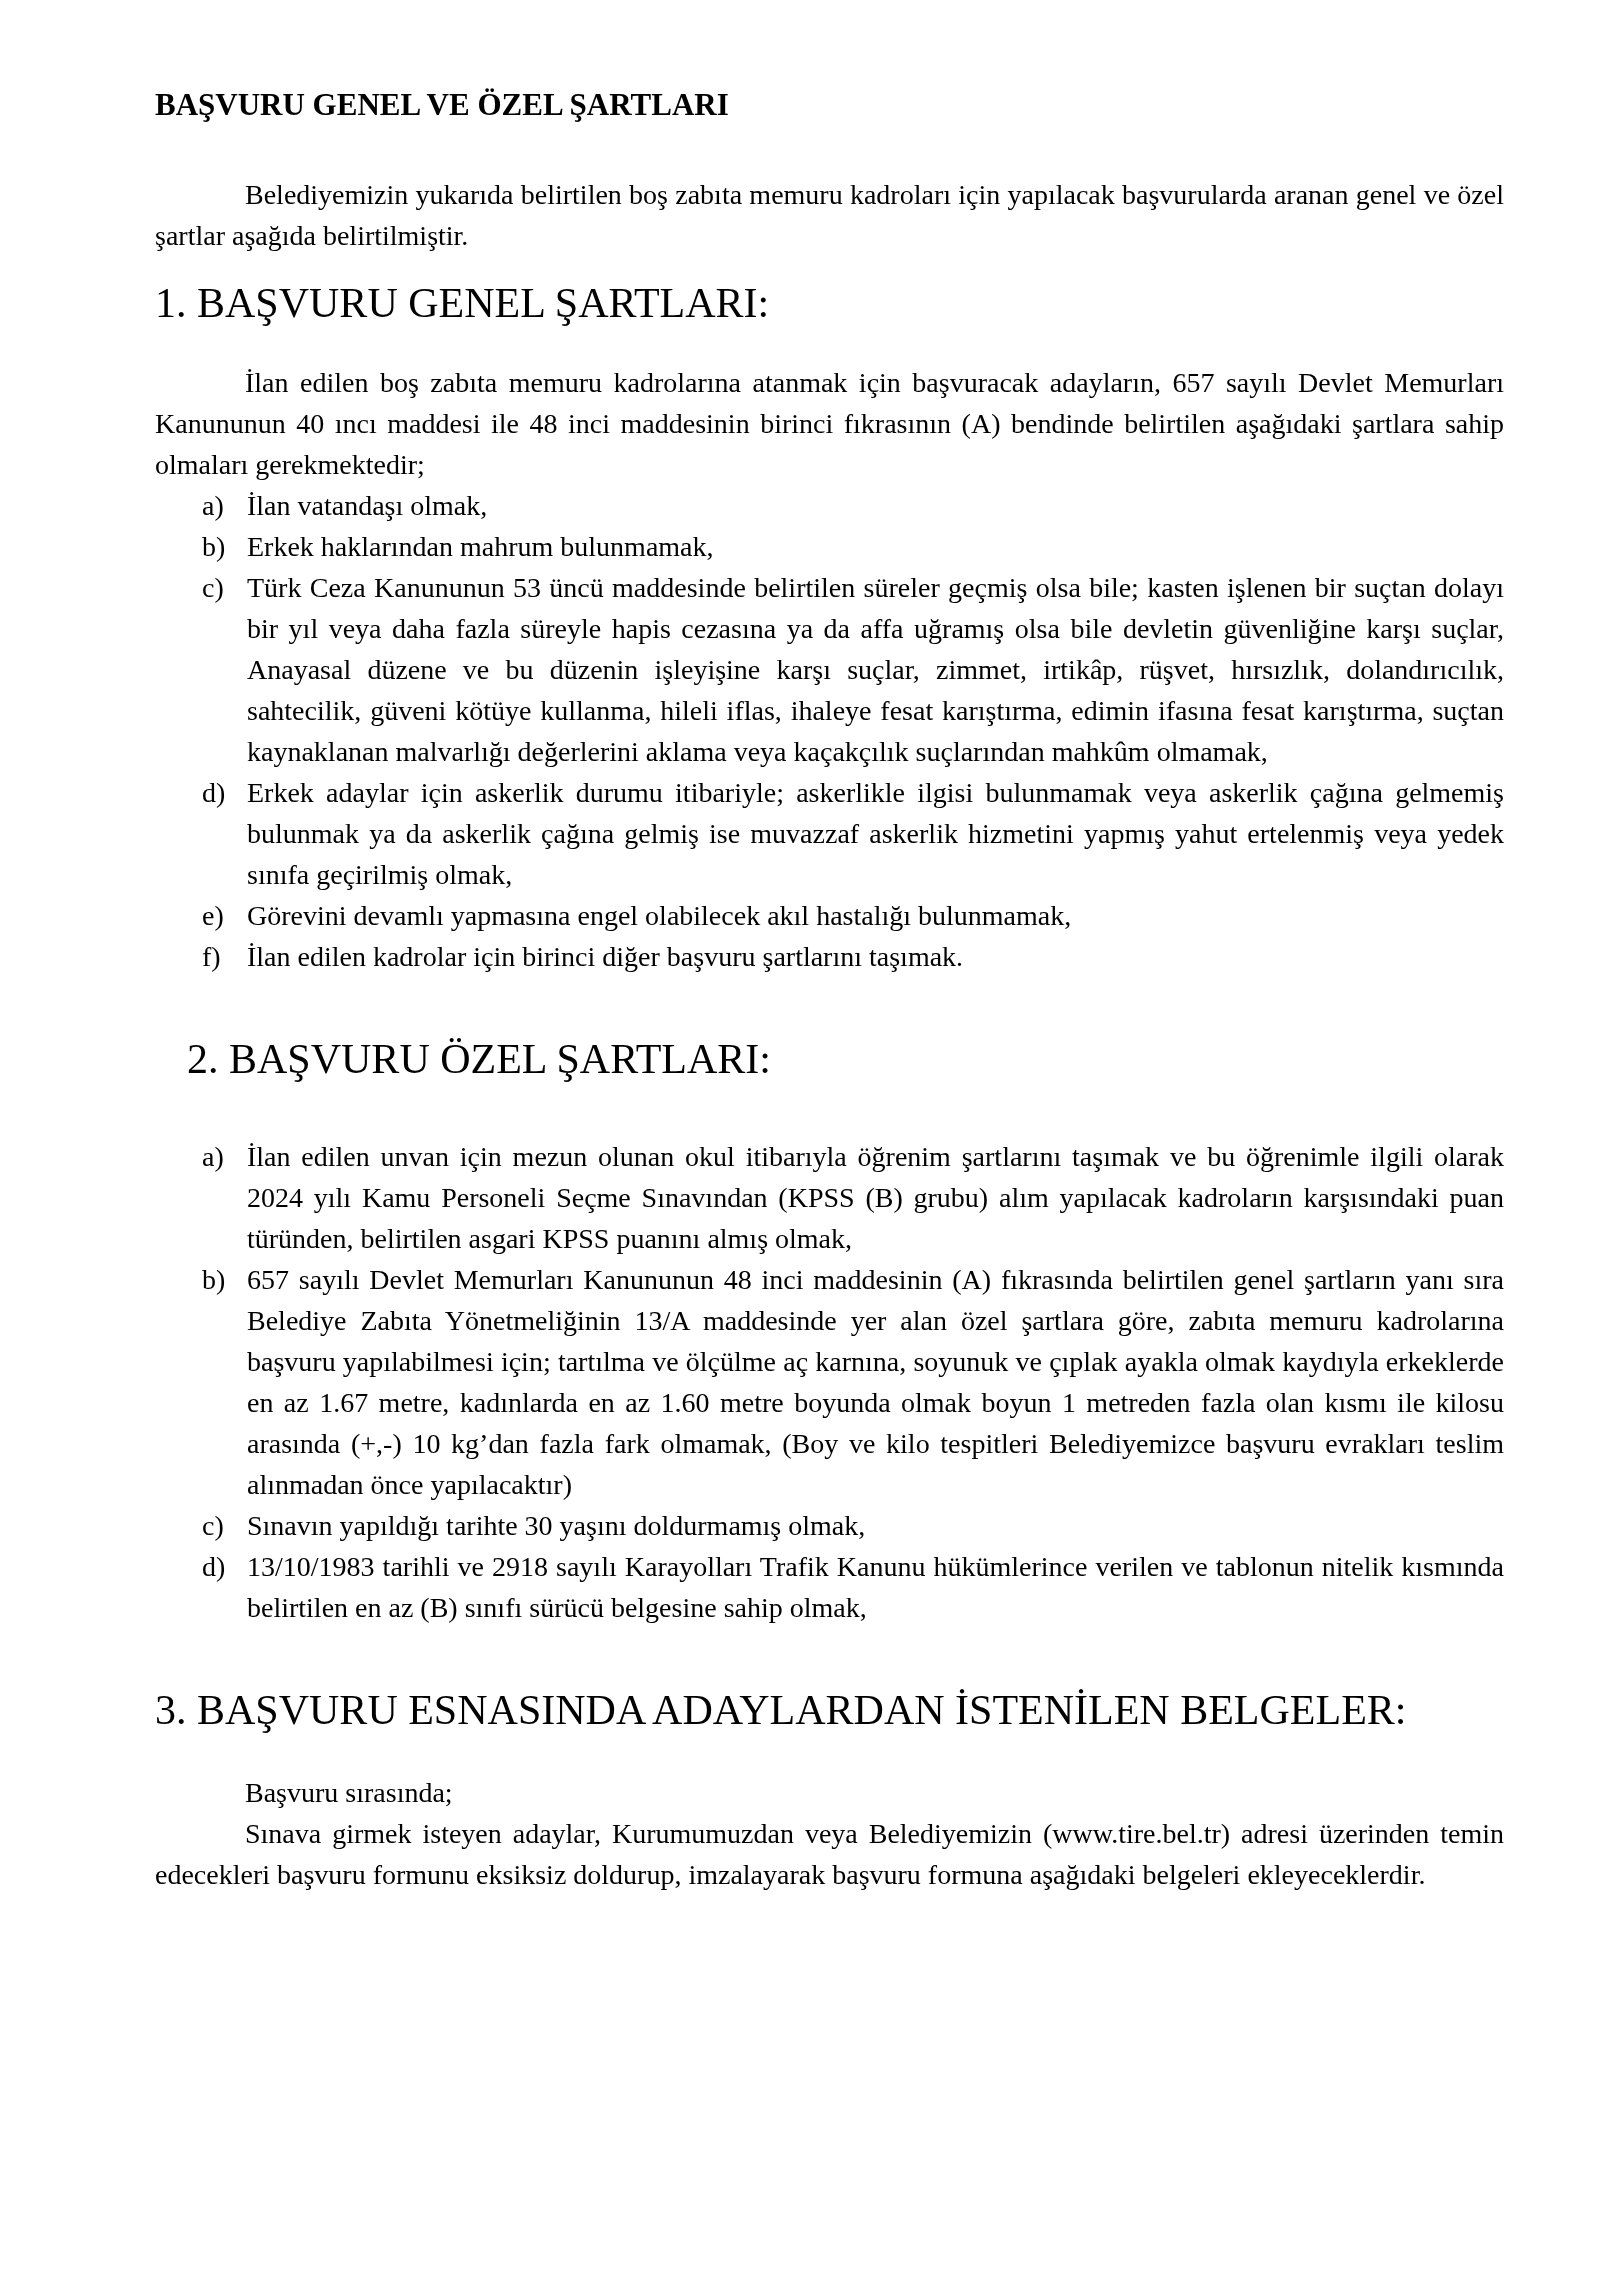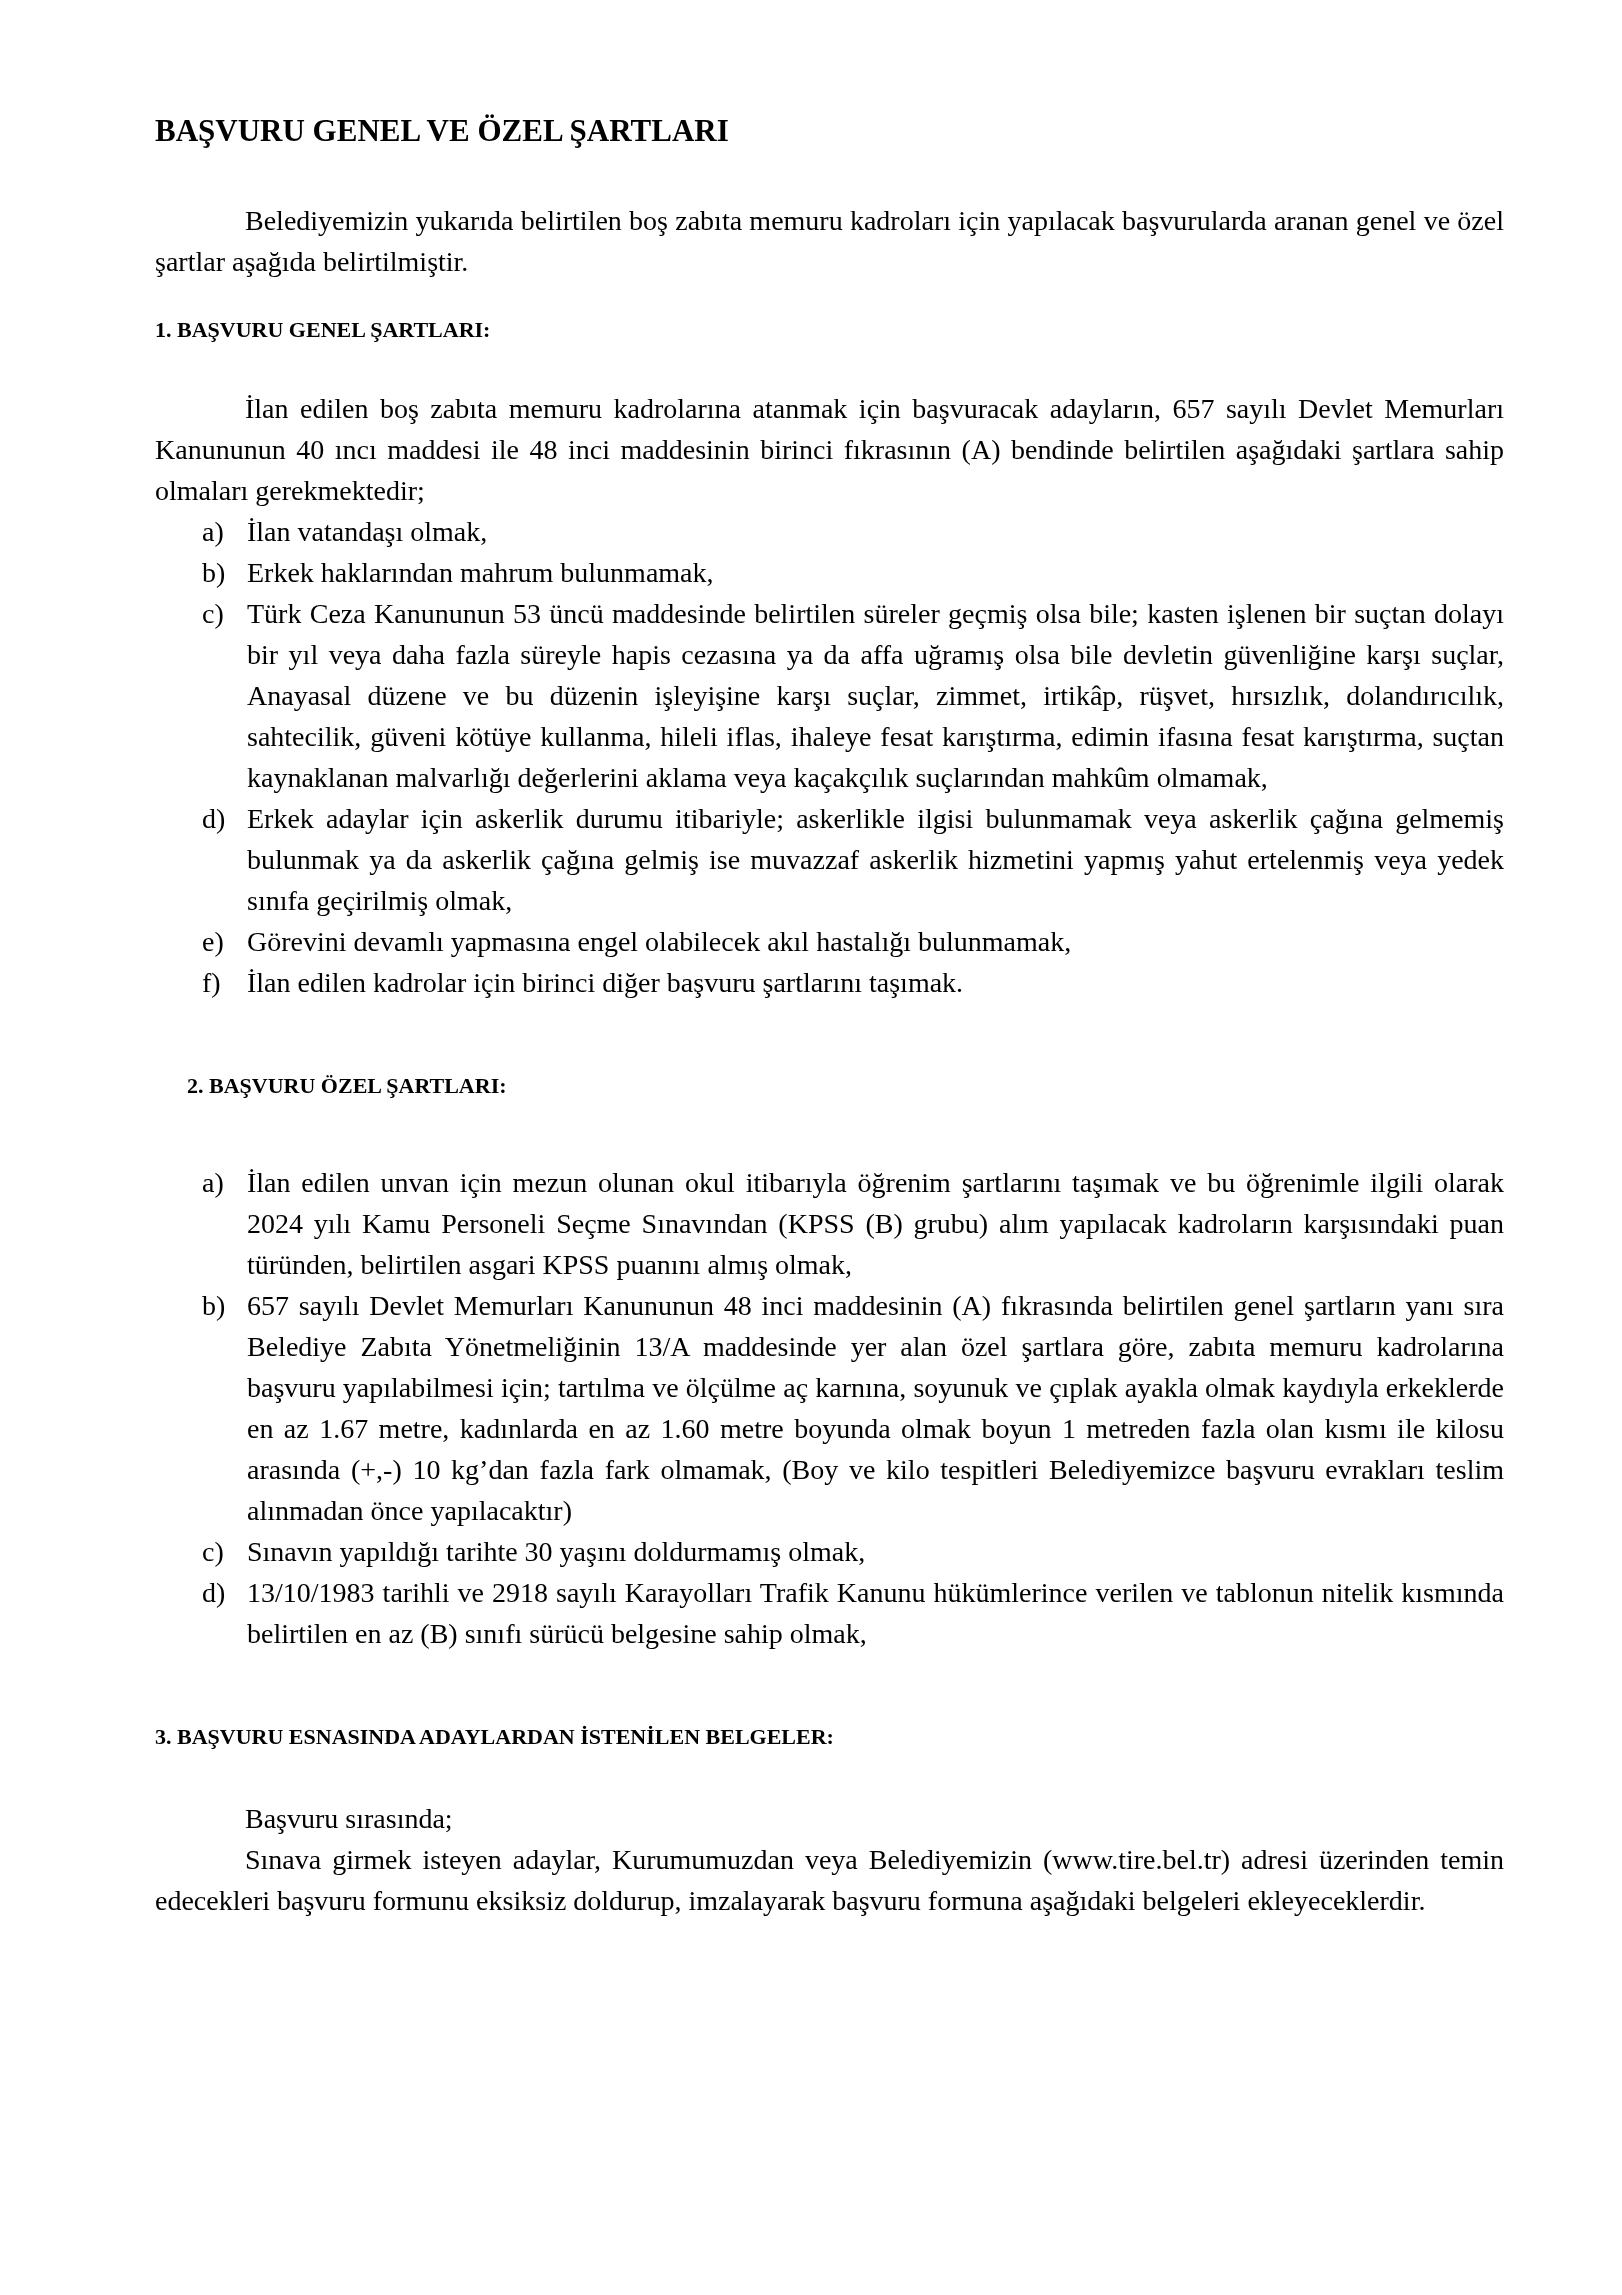--- a/index.html
+++ b/index.html
@@ -10,32 +10,32 @@
   .page {
     position: relative;
     width: 1623px;
     height: 2295px;
     background: #ffffff;
     color: #000000;
     font-family: "Liberation Serif", "DejaVu Serif", serif;
     font-size: 28px;
     line-height: 41px;
     box-sizing: border-box;
-    padding: 110px 119px 0 155px;
+    padding: 84px 119px 0 155px;
     overflow: hidden;
   }
   .doc-title {
     font-size: 31px;
     font-weight: bold;
     line-height: 41px;
     margin: 0 0 49px 0;
   }
   .heading {
-    font-size: 22px;
-    font-weight: bold;
+    font-size: 42px;
+    font-weight: normal;
     line-height: 41px;
     margin: 0 0 38px 0;
   }
   .heading.gap-top-lg { margin-top: 62px; }
   .heading.mb-lg { margin-bottom: 56px; margin-left: 32px; }
   .heading.mb-md { margin-bottom: 41px; }
   .para {
     margin: 0;
     text-align: justify;
   }

